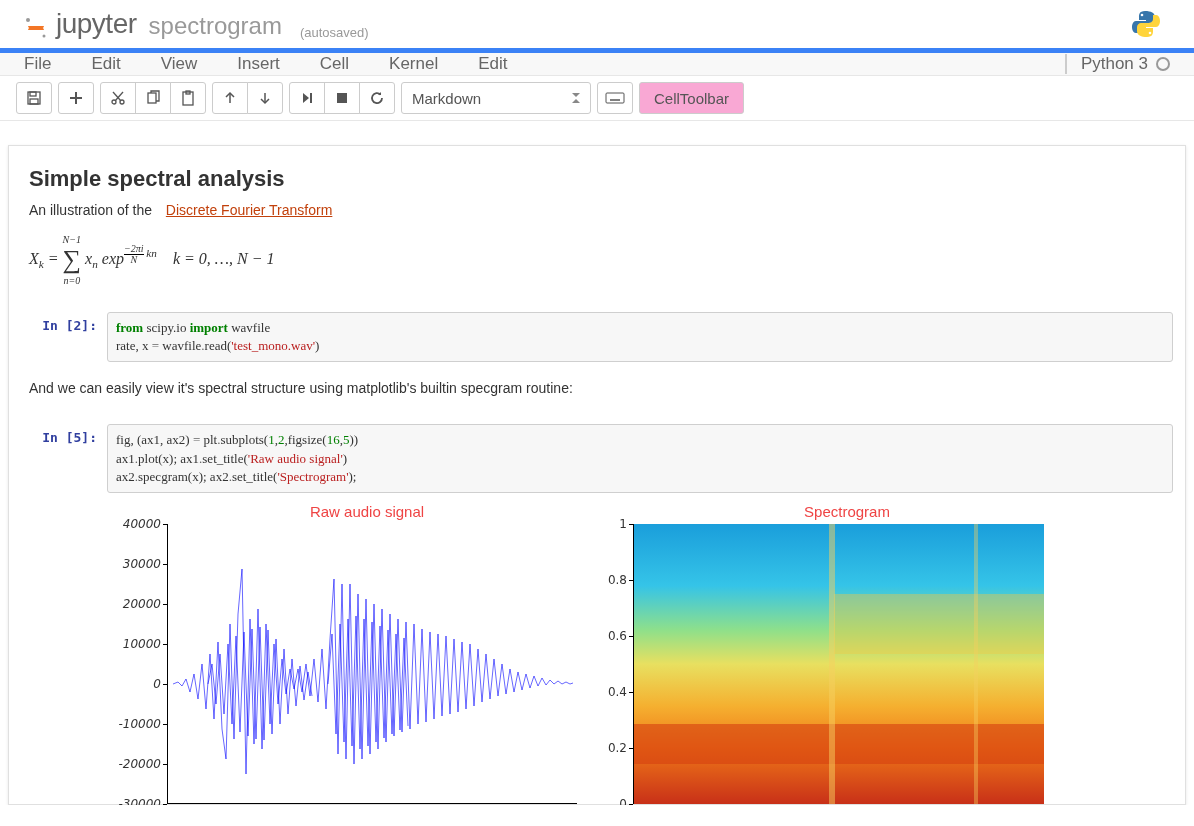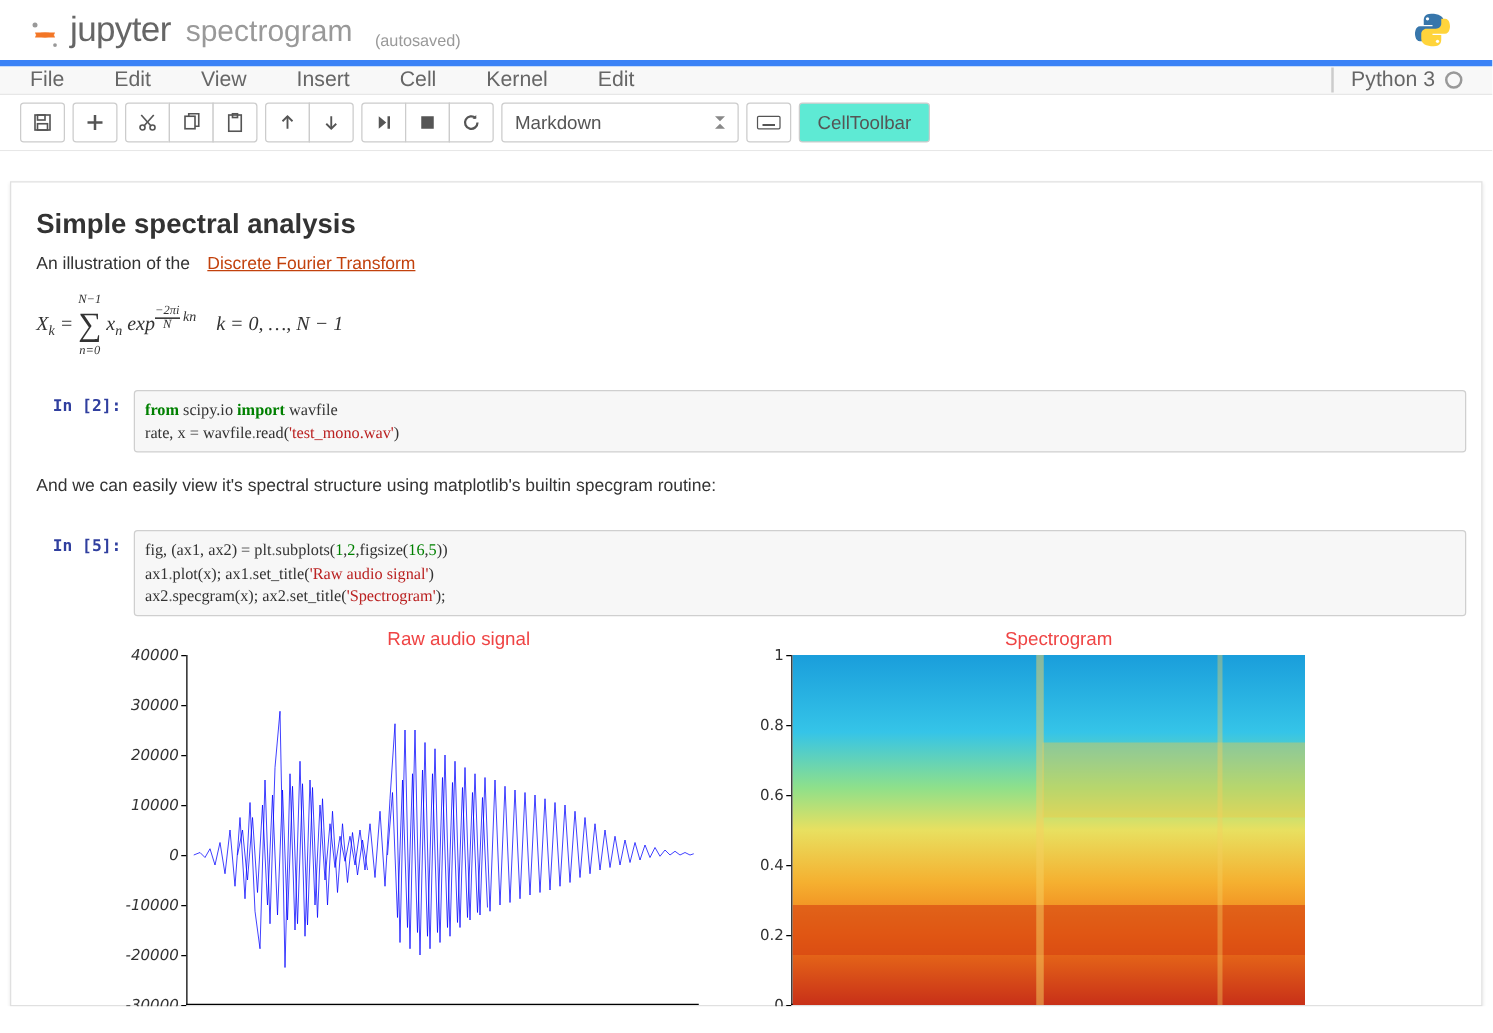--- a/index.html
+++ b/index.html
@@ -18,21 +18,21 @@
 .kernel-ind { width: 14px; height: 14px; border: 2px solid #999; border-radius: 50%; }
 .toolbar { display: flex; align-items: center; padding: 6px 16px; gap: 6px; background: #fff; border-bottom: 1px solid #e7e7e7; }
 .tb-btn { border: 1px solid #ccc; border-radius: 3px; background: #fff; width: 36px; height: 32px; display: flex; align-items: center; justify-content: center; cursor: pointer; color: #555; }
 .tb-group { display: flex; gap: 0; }
 .tb-group .tb-btn { border-radius: 0; margin-left: -1px; }
 .tb-group .tb-btn:first-child { border-radius: 3px 0 0 3px; margin-left: 0; }
 .tb-group .tb-btn:last-child { border-radius: 0 3px 3px 0; }
 .tb-select { border: 1px solid #ccc; border-radius: 3px; height: 32px; padding: 0 24px 0 10px; font-size: 15px; color: #555; background: #fff; position: relative; display: flex; align-items: center; min-width: 190px; }
 .tb-select::after { content: ""; position: absolute; right: 10px; top: 10px; border-left: 4px solid transparent; border-right: 4px solid transparent; border-top: 4px solid #888; }
 .tb-select::before { content: ""; position: absolute; right: 10px; bottom: 10px; border-left: 4px solid transparent; border-right: 4px solid transparent; border-bottom: 4px solid #888; }
-.celltb { border: 1px solid #ccc; border-radius: 3px; height: 32px; padding: 0 14px; font-size: 15px; color: #555; background: #5eead4; display: flex; align-items: center; }
+.celltb { border: 1px solid #ccc; border-radius: 3px; height: 32px; padding: 0 14px; font-size: 15px; color: #555; background: #f9a8d4; display: flex; align-items: center; }
 .notebook { padding: 24px 8px 0 8px; background: #fff; }
 .nb-inner { background: #fff; border: 1px solid #e0e0e0; border-radius: 0; padding: 16px 12px 0 12px; box-shadow: 0 1px 3px rgba(0,0,0,0.1); }
 .md-cell { padding: 4px 8px 12px 8px; }
 h1 { font-size: 22px; font-weight: bold; margin-bottom: 10px; }
 .md-text { font-size: 14px; color: #333; margin-bottom: 10px; }
 .md-text a { color: #c2410c; text-decoration: underline; margin-left: 10px; }
 .math { font-family: "Times New Roman", serif; font-style: italic; font-size: 16px; padding: 6px 0 8px 0; }
 .math .sum { font-size: 26px; font-style: normal; vertical-align: middle; }
 .math .frac { display: inline-block; vertical-align: middle; text-align: center; font-size: 10px; line-height: 1; }
 .math .frac .n { border-bottom: 1px solid #000; display: block; }
@@ -209,21 +209,21 @@
 <span>ax1</span><span class="op">.</span><span>plot(x); ax1</span><span class="op">.</span><span>set_title(</span><span class="str">'Raw audio signal'</span><span>)</span>
 <span>ax2</span><span class="op">.</span><span>specgram(x); ax2</span><span class="op">.</span><span>set_title(</span><span class="str">'Spectrogram'</span><span>);</span></div>
   </div>
 
   <div class="output-row">
     <div class="output-empty-prompt"></div>
     <div class="output">
 
       <div class="chart" style="width:470px;">
         <div class="chart-title" style="padding-left:50px;">Raw audio signal</div>
-        <div style="position:relative; margin-left:42px;font-style:italic;">
+        <div style="position:relative; margin-left:60px;font-style:italic;">
           <div class="axes" style="width:410px;height:280px;position:relative;overflow:hidden;">
             <svg width="410" height="280" viewBox="0 0 410 280" preserveAspectRatio="none">
               <g stroke="#0000ff" stroke-width="0.6" fill="none">
 
                 <path d="M5 160 L10 158 L14 162 L18 155 L22 168 L26 150 L30 175 L34 140 L38 185 L42 130 L46 195 L50 118 L54 205 L58 235 L62 100 L66 215 L70 90 L74 45 L78 250 L82 95 L86 220 L90 85 L94 225 L98 100 L102 200 L106 120 L110 180 L114 135 L118 170 L122 145 L126 165 L130 145 L134 168 L138 140 L142 172 L146 135 L150 178 L154 125 L158 185 L162 115 L166 55 L170 230 L174 60 L178 235 L182 60 L186 240 L190 70 L194 235 L198 75 L202 230 L206 80 L210 225 L214 85 L218 218 L222 90 L226 212 L230 95 L234 208 L238 98 L242 205 L246 100 L250 200 L254 105 L258 198 L262 108 L266 195 L270 110 L274 192 L278 112 L282 190 L286 115 L290 188 L294 118 L298 185 L302 120 L306 182 L310 125 L314 178 L318 130 L322 175 L326 135 L330 172 L334 140 L338 170 L342 145 L346 168 L350 148 L354 166 L358 150 L362 164 L366 152 L370 162 L374 154 L378 161 L382 156 L386 160 L390 157 L394 160 L398 158 L402 160 L405 159"></path>
                 <path d="M40 160 L44 140 L48 180 L52 130 L56 190 L60 120 L64 200 L68 112 L72 208 L76 108 L80 212 L84 105 L88 215 L92 103 L96 216 L100 106 L104 210 L108 115 L112 200 L116 125 L120 190 L124 135 L128 182 L132 142 L136 176 L140 148 L144 172"></path>
                 <path d="M160 160 L164 110 L168 210 L172 100 L176 218 L180 95 L184 222 L188 92 L192 225 L196 95 L200 222 L204 98 L208 218 L212 102 L216 214 L220 106 L224 210 L228 110 L232 206 L236 114 L240 202"></path>
               </g>
             </svg>
           </div>

